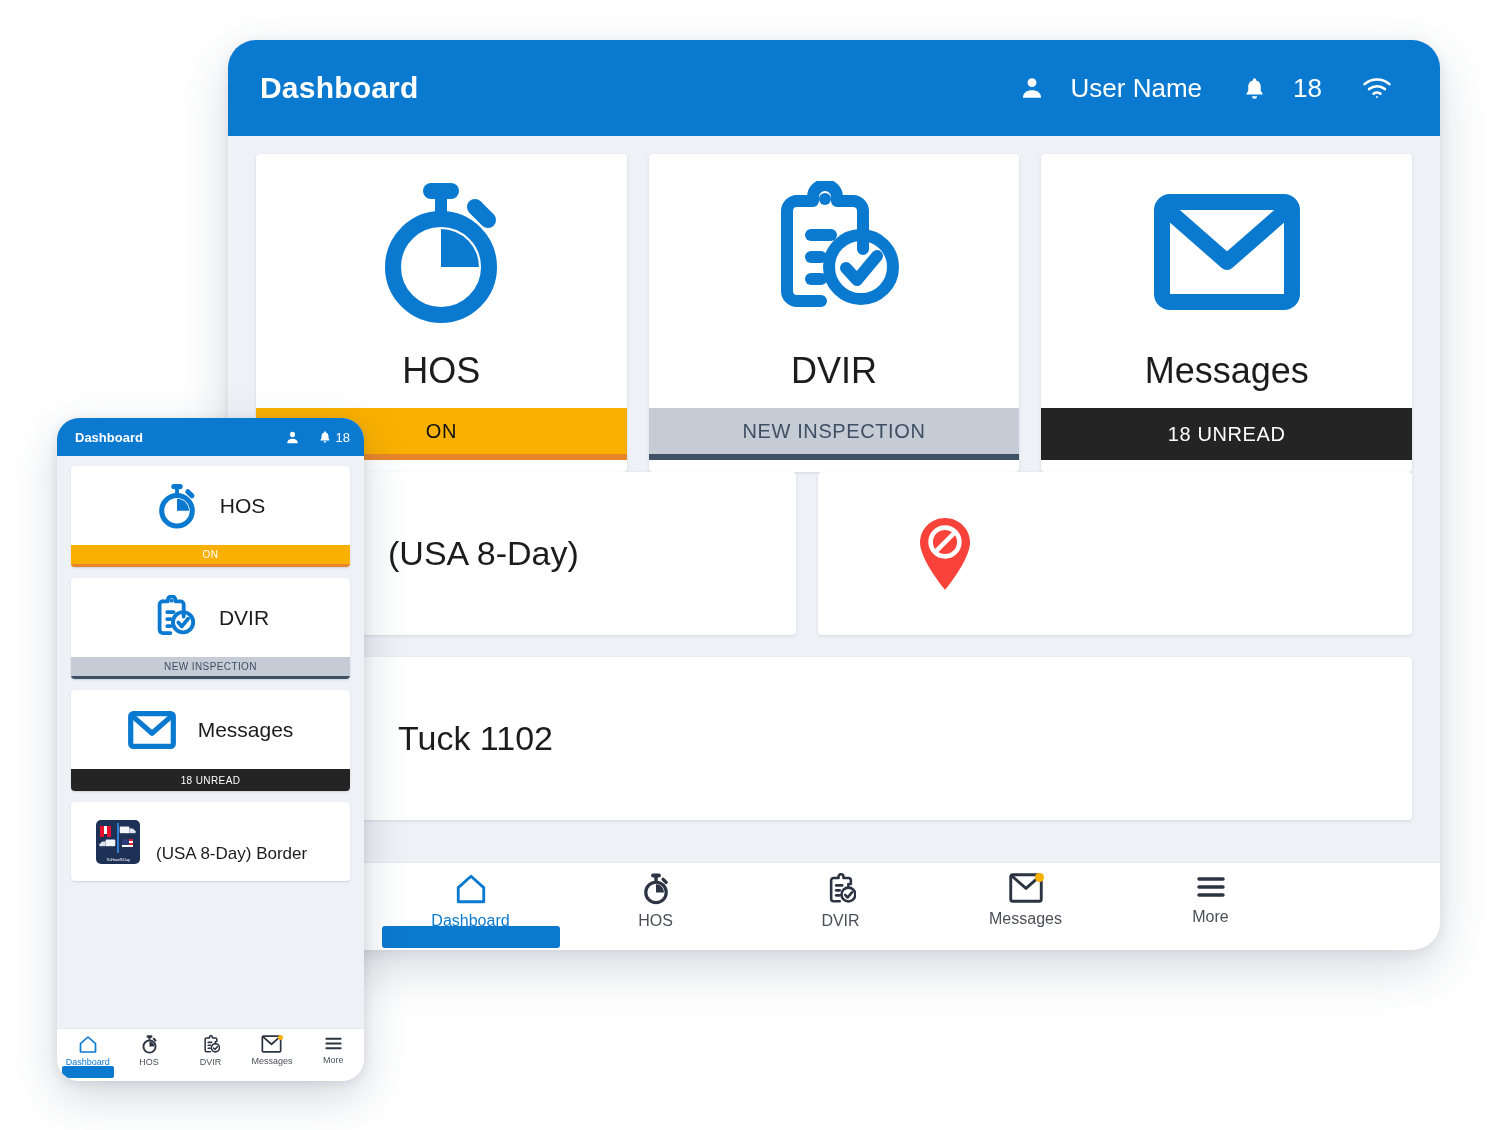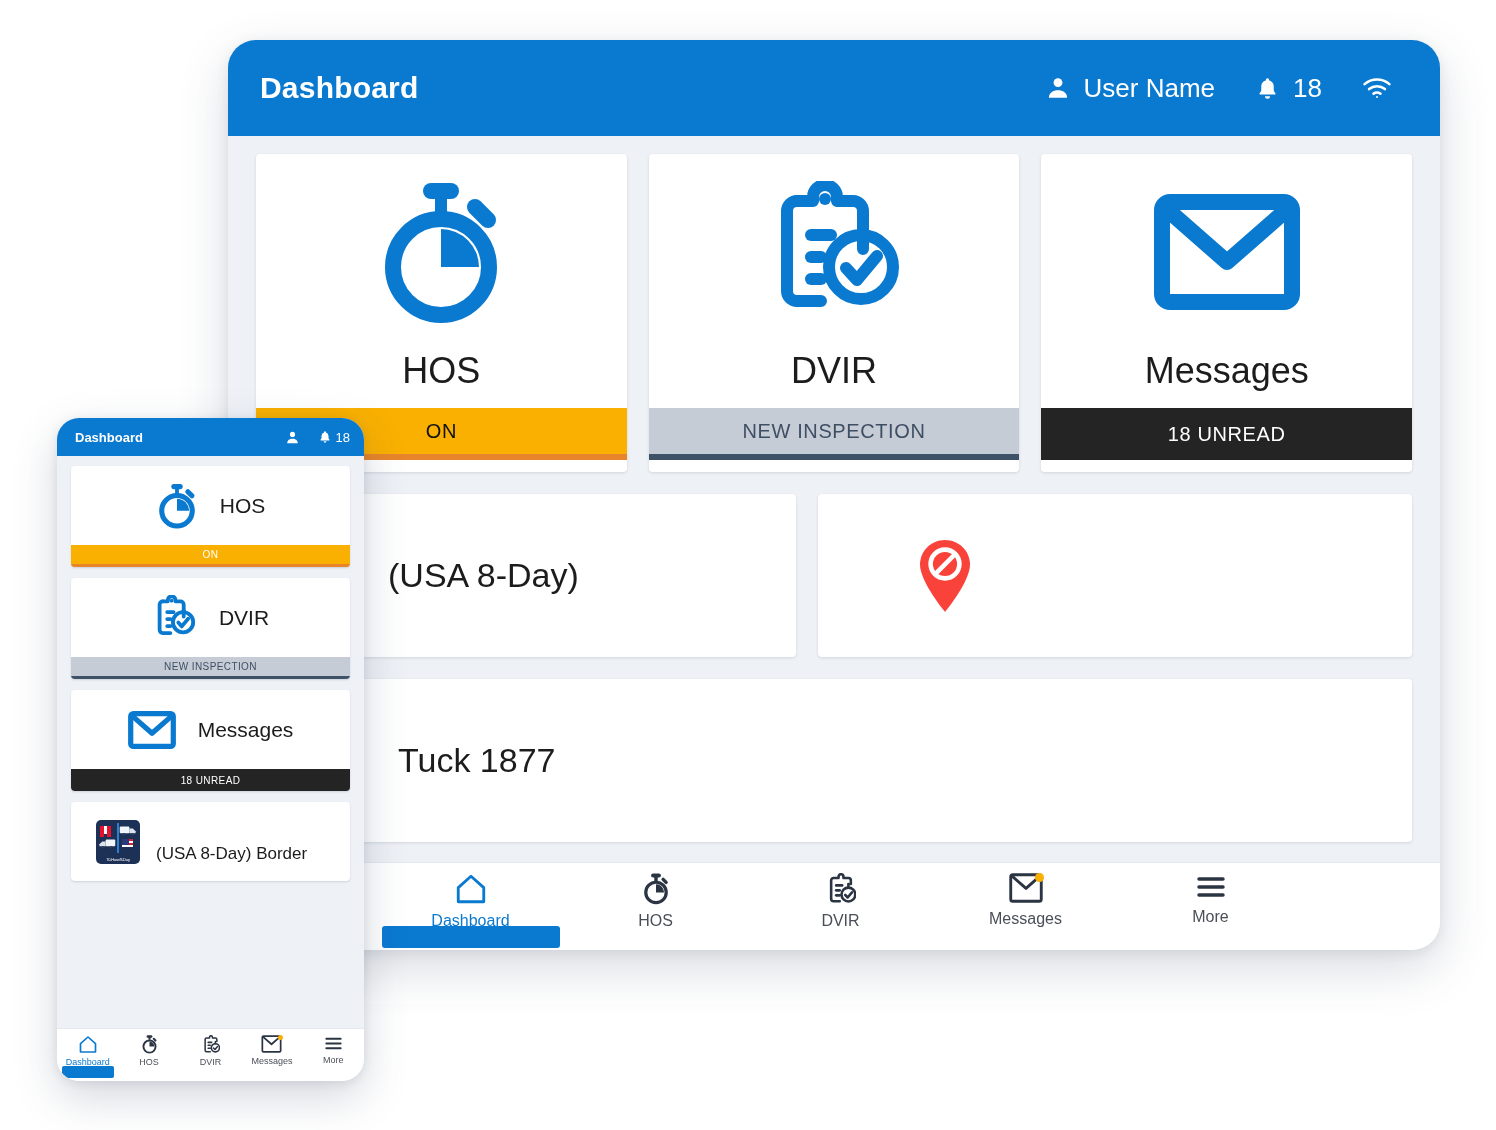--- a/index.html
+++ b/index.html
@@ -21,21 +21,21 @@
     overflow: hidden;
   }
   #tablet-header {
     height: 96px; background: #0a79d0;
     display: flex; align-items: center;
     padding: 0 48px 0 32px;
     color: #fff;
   }
   .t-title { font-size: 30px; font-weight: bold; letter-spacing: .2px; }
   .spacer { flex: 1; }
-  .hdr-group { display: flex; align-items: center; gap: 13px; margin-left: 40px; }
+  .hdr-group { display: flex; align-items: center; gap: 26px; margin-left: 40px; }
   .hdr-text { font-size: 26px; }
   .ico { display: inline-block; line-height: 0; }
 
   #tablet-body { padding: 18px 28px 0 28px; height: 726px; }
 
   .tile-row { display: flex; gap: 22px; }
   .tile {
     flex: 1; background: #fff; border-radius: 4px;
     box-shadow: 0 1px 3px rgba(40,55,80,.14);
     display: flex; flex-direction: column; align-items: center;
@@ -46,21 +46,21 @@
   .tile-label { font-size: 36px; color: #1c1c1c; margin-bottom: 16px; }
   .status-bar {
     width: 100%; height: 52px; display: flex;
     align-items: center; justify-content: center;
     font-size: 20px; letter-spacing: .6px;
   }
   .status-on { background: #f9b000; color: #111; border-bottom: 6px solid #e8852a; }
   .status-grey { background: #c6ccd6; color: #3e4e63; border-bottom: 6px solid #3e5166; }
   .status-dark { background: #242424; color: #fff; }
 
-  .wide-row { display: flex; gap: 22px; margin-top: 22px; }
+  .wide-row { display: flex; gap: 22px; }
   .wide-card {
     background: #fff; border-radius: 4px;
     box-shadow: 0 1px 3px rgba(40,55,80,.14);
     height: 163px; display: flex; align-items: center;
     padding-left: 44px; gap: 26px;
   }
   .wide-card.half { flex: 1; }
   .wide-card.full { margin-top: 22px; height: 163px; }
   .card-text { font-size: 34px; color: #1c1c1c; line-height: 1.18; }
 
@@ -271,21 +271,21 @@
         <div class="ico">
           <svg width="72" height="60" viewBox="0 0 36 30" fill="#0a79d0">
             <path d="M2 2h13v18H2z"></path>
             <path d="M15 7h5l7 7v6H15z"></path>
             <path d="M16.5 8.5h3.6l5.3 5.3h-8.9z" fill="#fff"></path>
             <path d="M1 20h7l-2 6H1z"></path>
             <circle cx="11.5" cy="23.5" r="4.6"></circle>
             <circle cx="11.5" cy="23.5" r="2.1" fill="#fff"></circle>
           </svg>
         </div>
-        <div class="card-text">Tuck 1877</div>
+        <div class="card-text">Tuck 1102</div>
       </div>
     </div>
 
     <div id="tablet-nav">
 
       <div class="nav-item active">
         <span class="ico">
           <svg width="34" height="32" viewBox="0 0 24 22" fill="none" stroke="#0a79d0" stroke-width="2" stroke-linejoin="round" stroke-linecap="round">
             <path d="M3 10L12 2l9 8v10H3z"></path>
           </svg>

